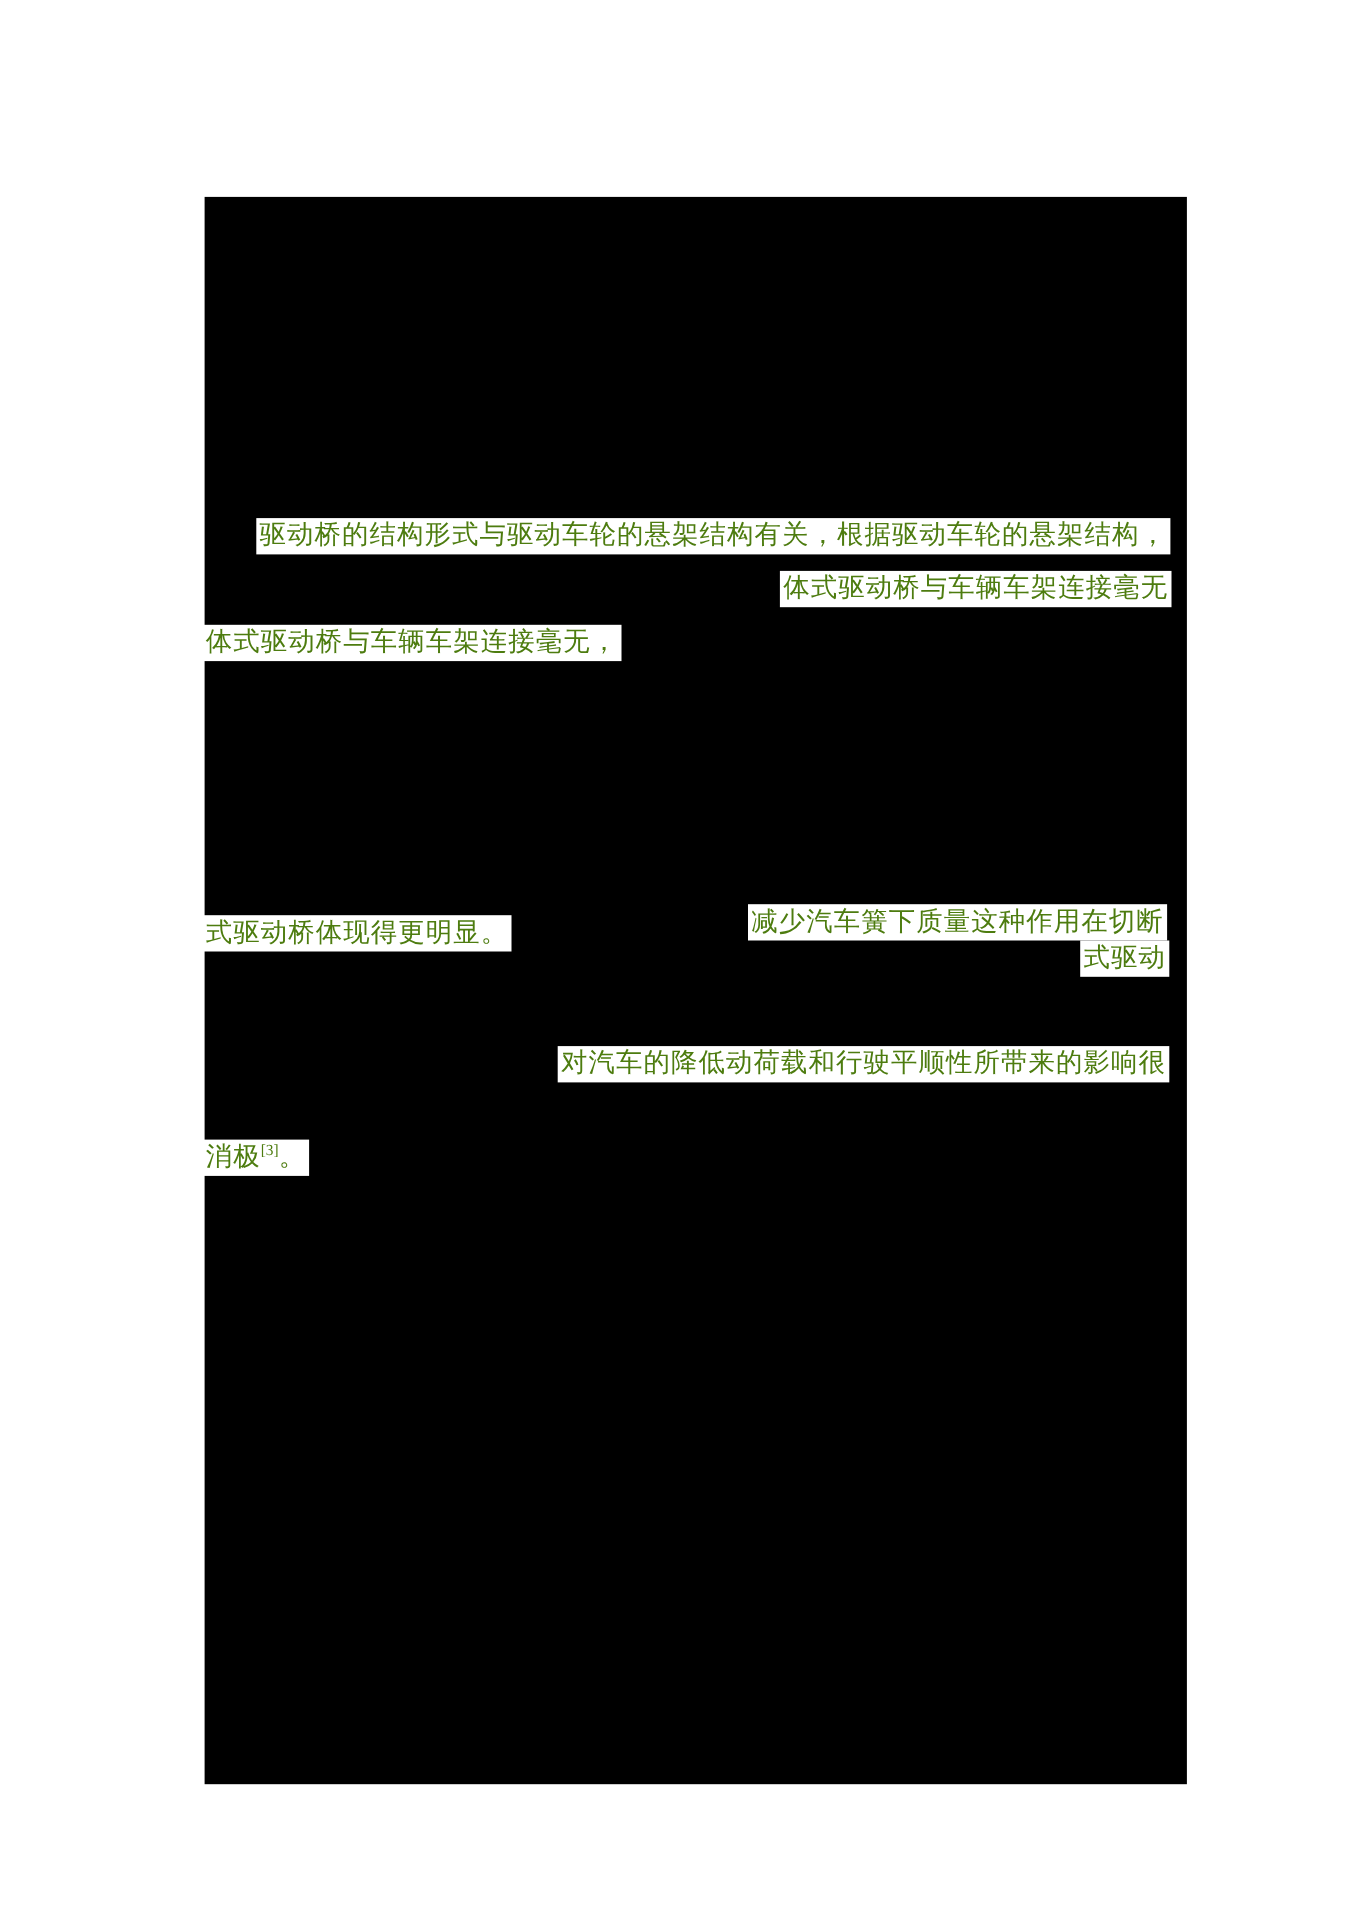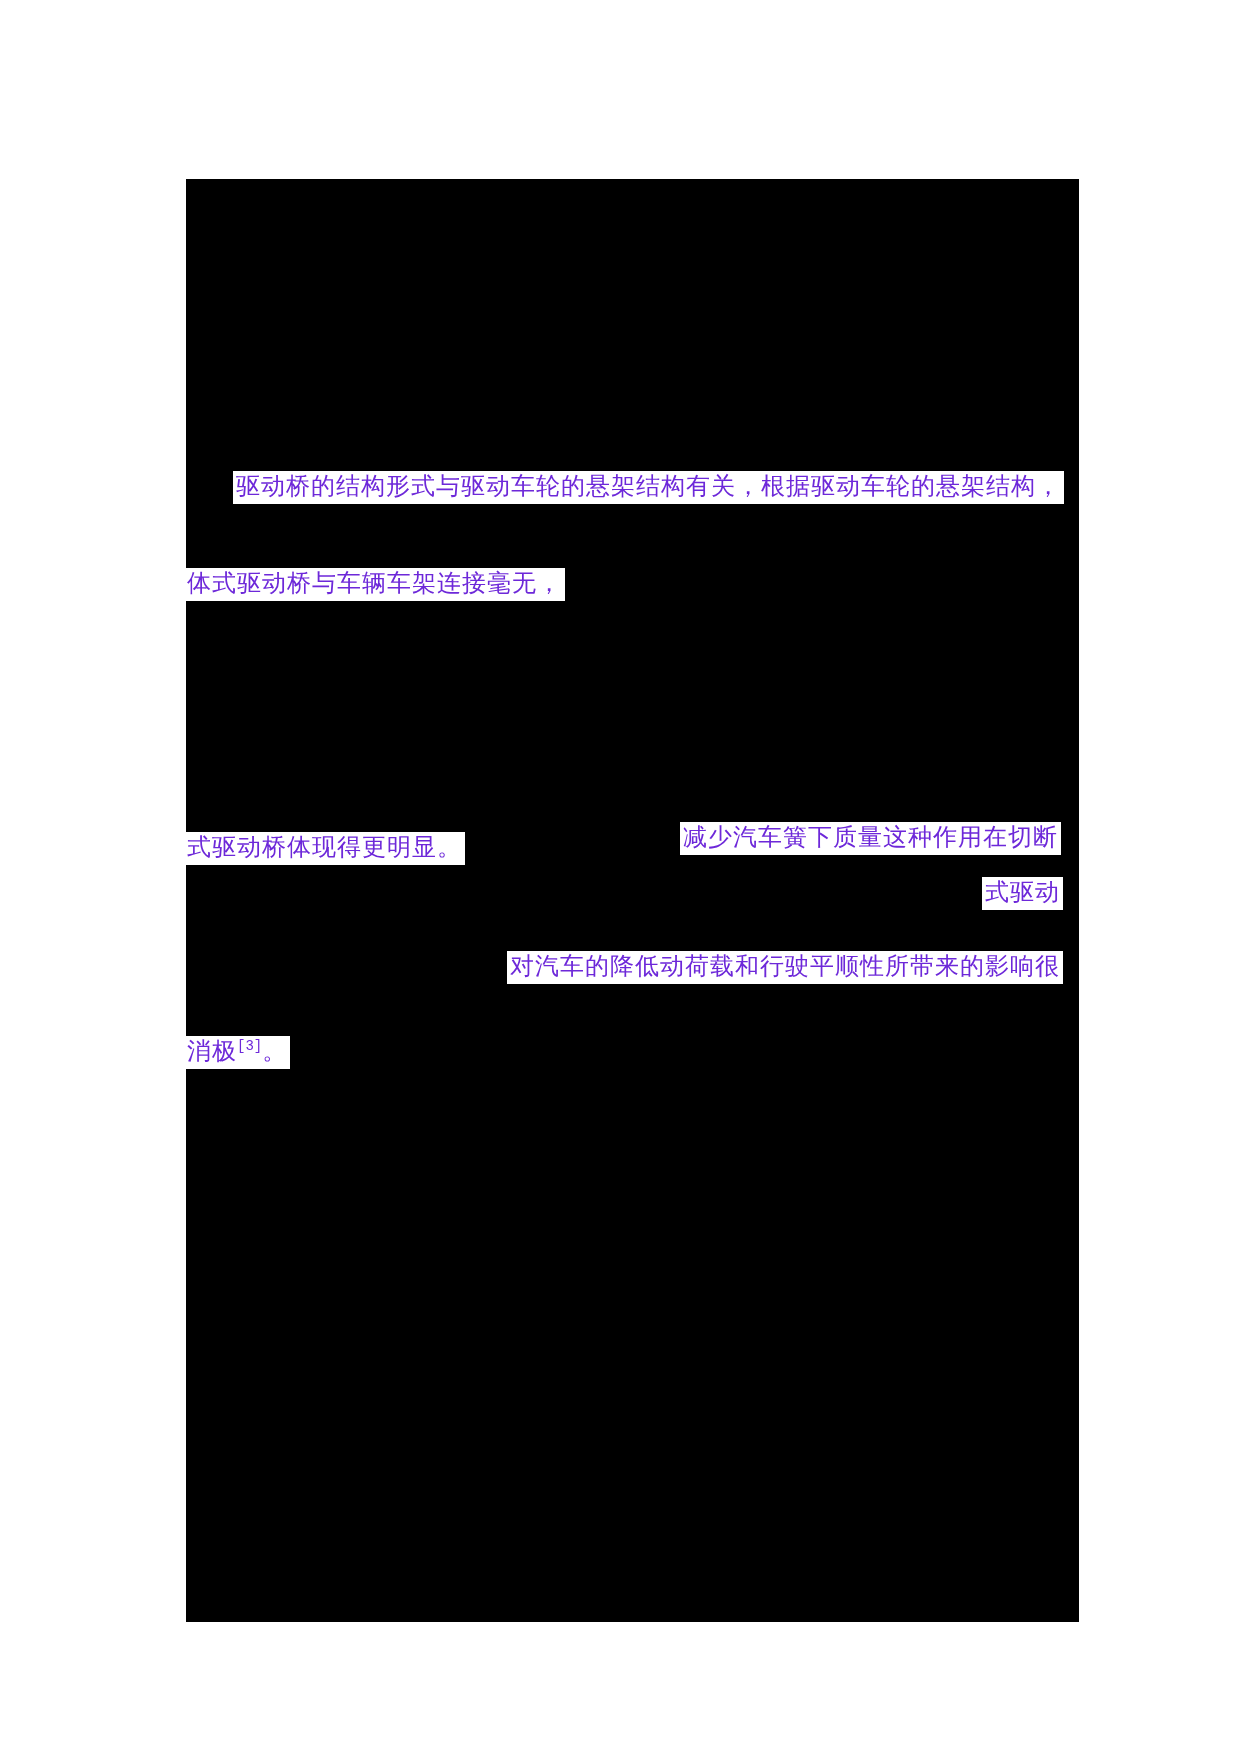--- a/index.html
+++ b/index.html
@@ -19,55 +19,56 @@
     position: absolute;
     left: 186px;
     top: 179px;
     width: 893px;
     height: 1443px;
     background: #000000;
   }
   .frag {
     position: absolute;
     background: #ffffff;
-    color: #6d28d9;
+    color: #4d7c0f;
     font-size: 24px;
     line-height: 33px;
     height: 33px;
     letter-spacing: 1px;
     white-space: nowrap;
     padding: 0 3px;
-    font-family: Liberation Mono, monospace;
+    font-family: Liberation Serif, serif;
   }
   .frag sup {
     font-size: 14px;
     line-height: 0;
     letter-spacing: 0;
     vertical-align: super;
   }
   
   .f1  { left: 233px;  top: 471px; }
   .f2  { right: 175px; top: 519px; }
   .f3  { left: 184px;  top: 568px; }
   .f4  { right: 179px; top: 806px; margin-top: 16px; }
   .f5a { left: 184px;  top: 832px; }
-  .f5b { right: 177px; top: 855px; margin-top: 22px; }
+  .f5b { right: 177px; top: 855px; }
   .f6  { left: 184px;  top: 903px; }
   .f7  { right: 177px; top: 951px; }
   .f8  { left: 184px;  top: 1036px; }
 </style>
 </head>
 <body>
 
 <div class="page">
 
   <div class="redaction"></div>
 
   <div class="frag f1">驱动桥的结构形式与驱动车轮的悬架结构有关，根据驱动车轮的悬架结构，</div>
 
+  <div class="frag f2">体式驱动桥与车辆车架连接毫无</div>
 
   <div class="frag f3">体式驱动桥与车辆车架连接毫无，</div>
 
   <div class="frag f4">减少汽车簧下质量这种作用在切断</div>
 
   <div class="frag f5a">式驱动桥体现得更明显。</div>
 
   <div class="frag f5b">式驱动</div>
 
 

